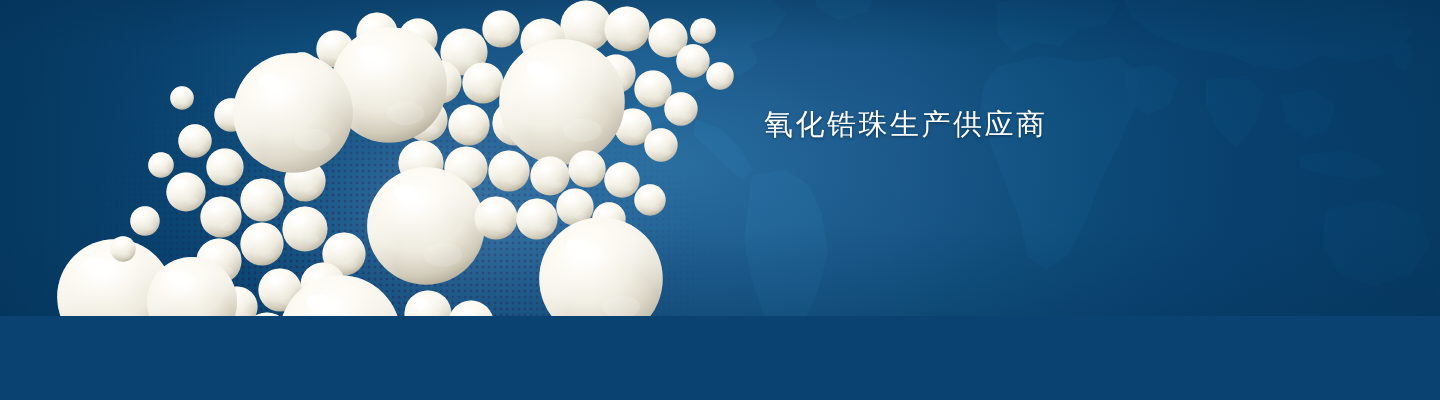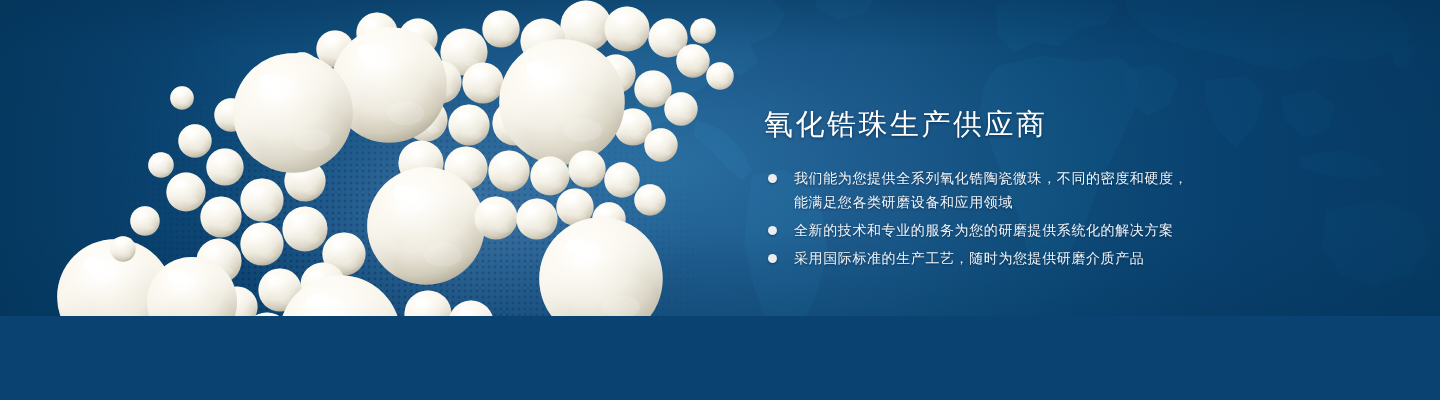--- a/index.html
+++ b/index.html
@@ -360,34 +360,15 @@
         <use href="#sph" x="706" y="62" width="28" height="28"></use>
         <use href="#sphB" x="690" y="18" width="26" height="26"></use>
       </g>
     </svg>
   </div>
 
   <div class="copy">
 
     <h1 class="headline">氧化锆珠生产供应商</h1>
 
-    <ul class="bullets">
-
-      <li class="bullet">
-        <span class="dot"></span>
-        <span>我们能为您提供全系列氧化锆陶瓷微珠，不同的密度和硬度，</span>
-        <span class="line2">能满足您各类研磨设备和应用领域</span>
-      </li>
-
-      <li class="bullet">
-        <span class="dot"></span>
-        <span>全新的技术和专业的服务为您的研磨提供系统化的解决方案</span>
-      </li>
-
-      <li class="bullet">
-        <span class="dot"></span>
-        <span>采用国际标准的生产工艺，随时为您提供研磨介质产品</span>
-      </li>
-
-    </ul>
   </div>
 
 </div>
 
 </body></html>

